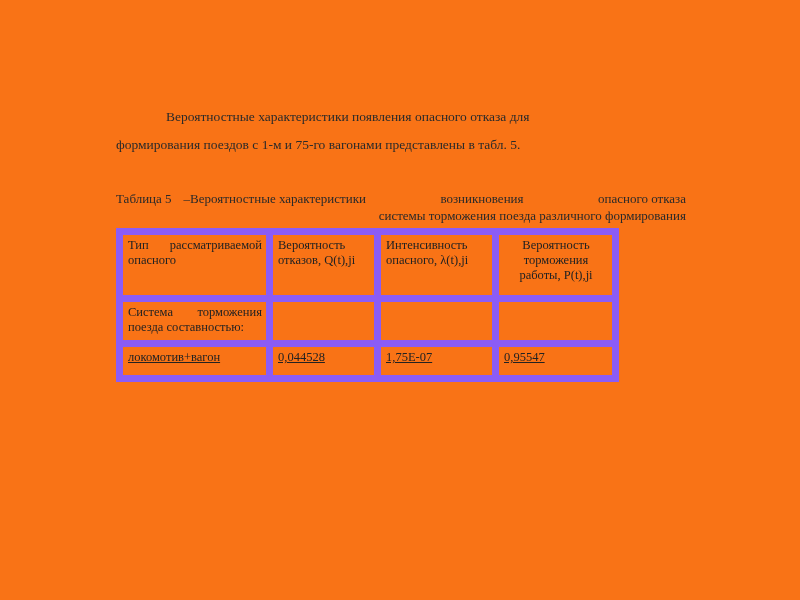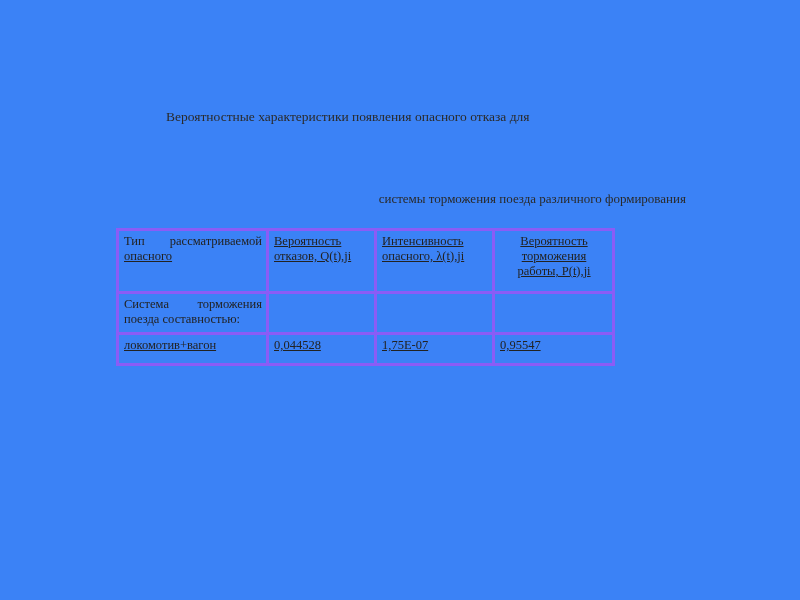--- a/index.html
+++ b/index.html
@@ -11,21 +11,21 @@
     width: 800px;
     height: 600px;
     overflow: hidden;
     font-family: "Liberation Serif", serif;
     color: #1a1a1a;
   }
   .page {
     position: relative;
     width: 800px;
     height: 600px;
-    background: #3b82f6;
+    background: #f97316;
   }
   .intro {
     position: absolute;
     left: 116px;
     top: 103px;
     width: 560px;
     font-size: 13.5px;
     line-height: 28px;
     text-align: justify;
     color: #2a2a2a;
@@ -64,36 +64,35 @@
     position: absolute;
     left: 116px;
     top: 228px;
     width: 496px;
     border-collapse: collapse;
     font-size: 12.5px;
     color: #222;
     table-layout: fixed;
   }
   table.t5 td {
-    border: 3px solid #8b5cf6;
+    border: 7px solid #8b5cf6;
     padding: 3px 4px 3px 5px;
     vertical-align: top;
     line-height: 15px;
   }
   table.t5 .hdr td {
     height: 54px;
     vertical-align: top;
   }
   table.t5 .hdr .h-spread {
     display: flex;
     justify-content: space-between;
   }
   table.t5 .hdr .h-sub {
     display: block;
-    text-decoration: underline;
   }
   table.t5 .h4 {
     text-align: center;
   }
   table.t5 .grouprow td {
     height: 32px;
   }
   table.t5 .grouprow .g-spread {
     display: flex;
     justify-content: space-between;
@@ -107,23 +106,32 @@
   .col3 { width: 118px; }
   .col4 { width: 120px; }
 </style>
 </head>
 <body>
 
 <div class="page">
 
   <div class="intro">
     <span class="line-indent">Вероятностные характеристики появления опасного отказа для</span>
+    <span>формирования поездов с 1-м и 75-го вагонами представлены в табл. 5.</span>
   </div>
 
   <div class="caption">
+    <span class="cap-row1">
+      <span class="cap-label">Таблица 5</span>
+      <span class="cap-title">
+        <span>–Вероятностные характеристики</span>
+        <span>возникновения</span>
+        <span>опасного отказа</span>
+      </span>
+    </span>
     <span class="cap-row2">системы торможения поезда различного формирования</span>
   </div>
 
   <table class="t5">
     <colgroup>
       <col class="col1">
       <col class="col2">
       <col class="col3">
       <col class="col4">
     </colgroup>

